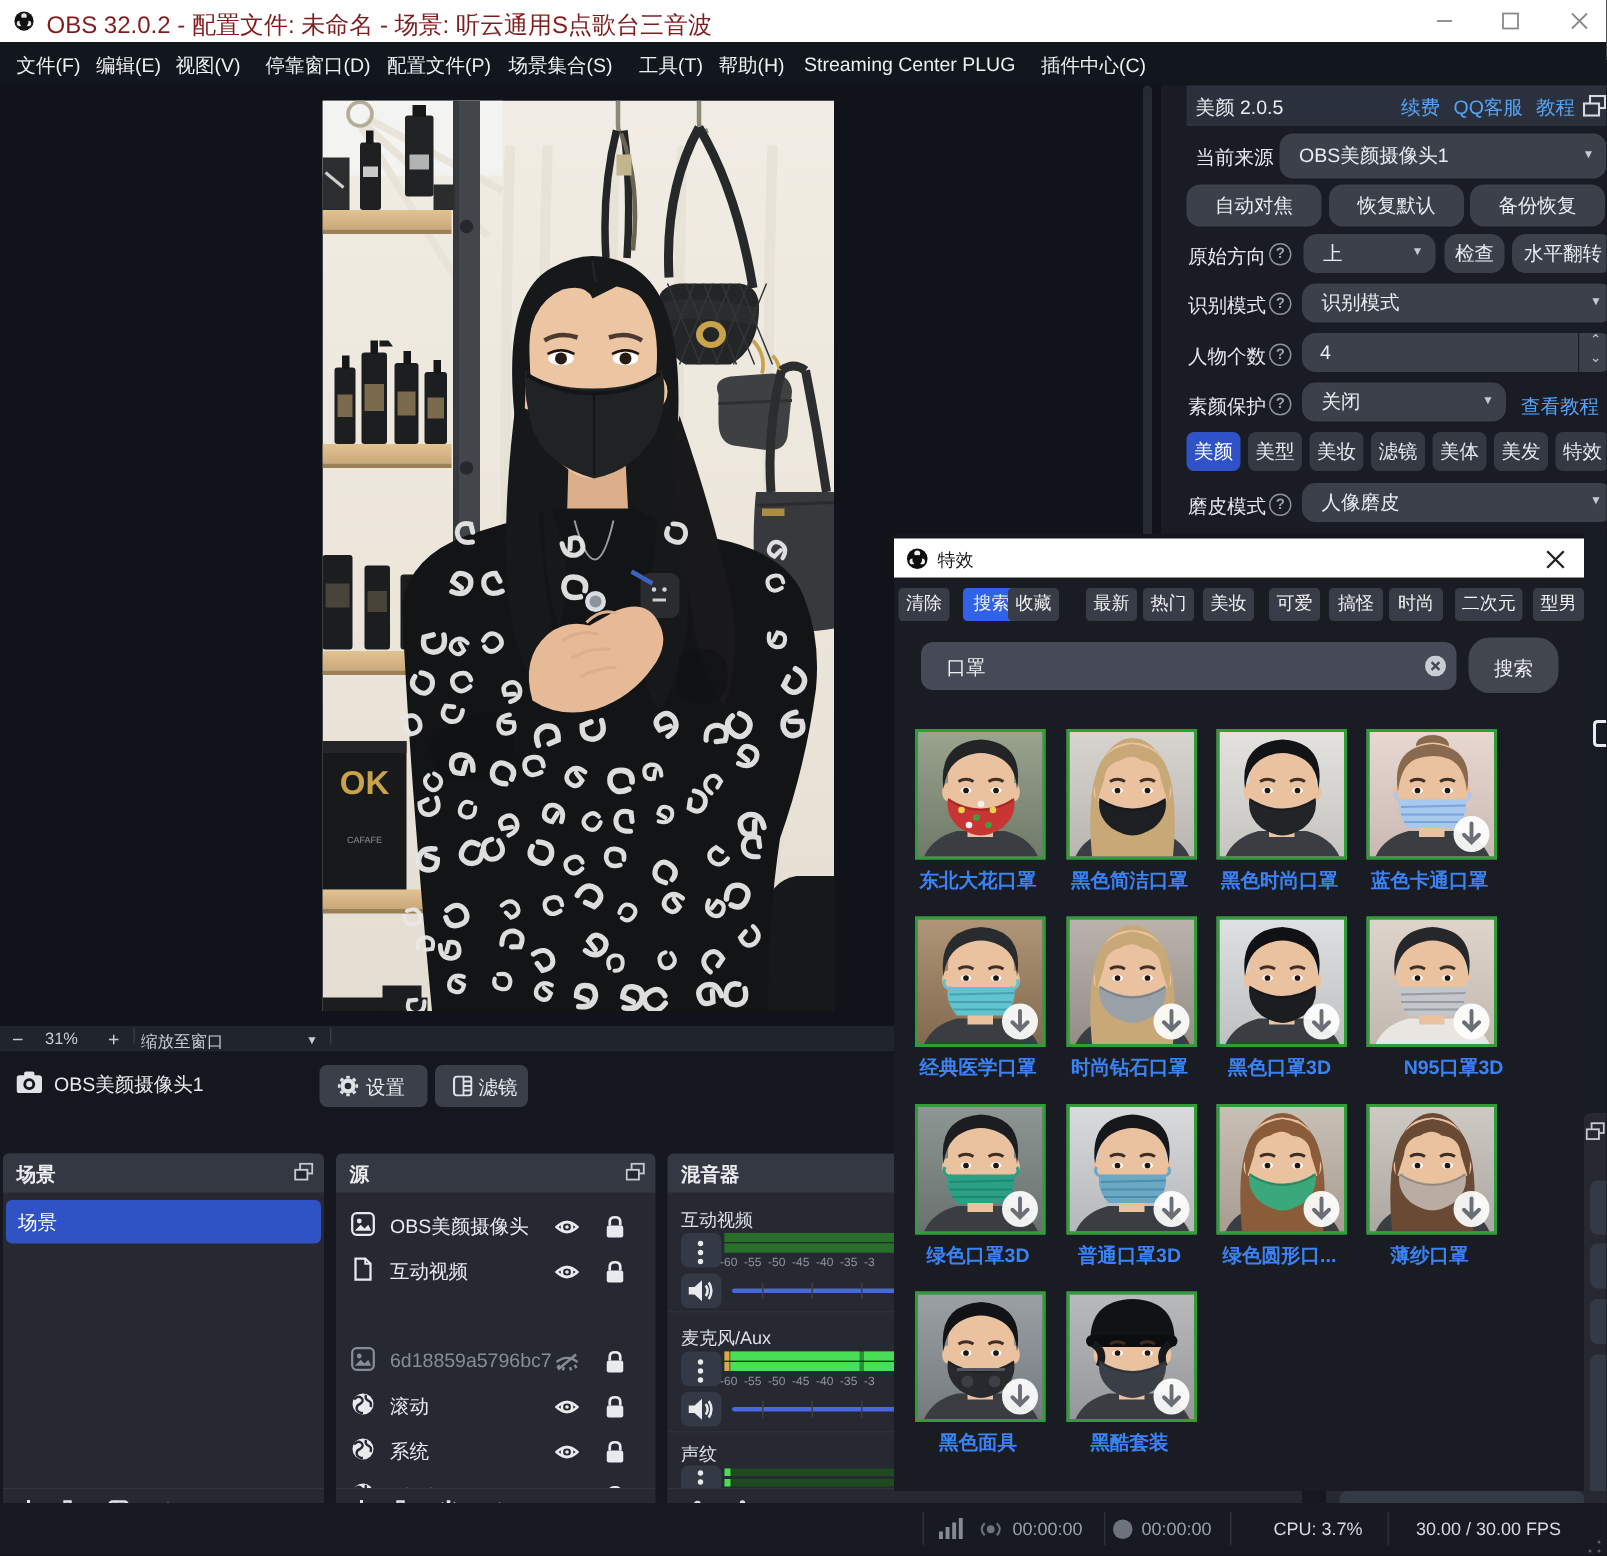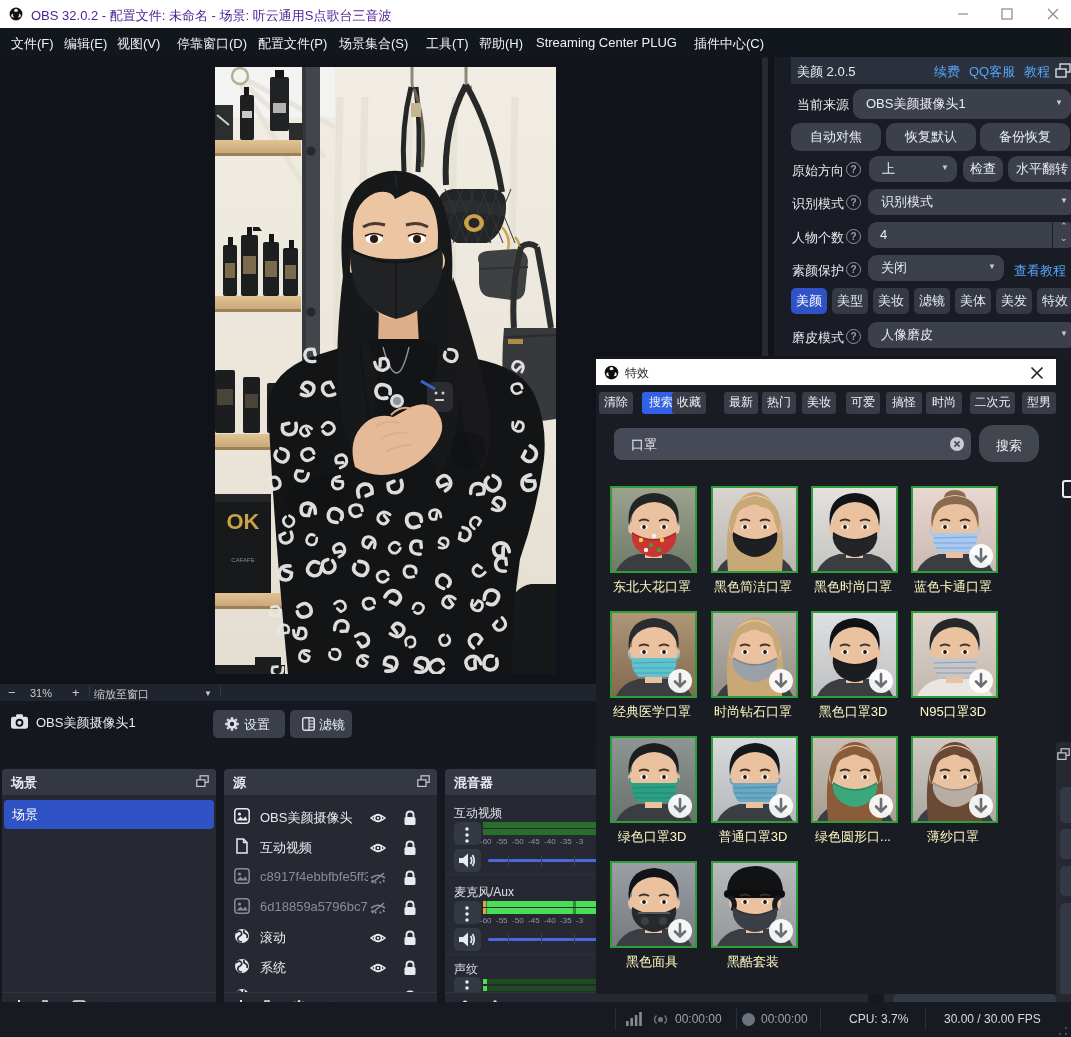--- a/index.html
+++ b/index.html
@@ -1,36 +1,36 @@
 <!DOCTYPE html>
 <html><head><meta charset="utf-8"><style>
 *{margin:0;padding:0;box-sizing:border-box;font-family:"Liberation Sans",sans-serif;}
 html,body{width:1071px;height:1037px;overflow:hidden;background:#15181e;position:relative;}
 .abs{position:absolute;}
-.titlebar{left:0;top:0;width:1071px;height:40px;background:#ffffff;color:#4c1d95;font-size:13px;}
+.titlebar{left:0;top:0;width:1071px;height:40px;background:#ffffff;color:#7f1d1d;font-size:16px;}
 .menubar{left:0;top:28px;width:1071px;height:29px;background:#12161d;color:#eef1f4;font-size:13px;}
 .menubar span{position:absolute;top:7px;}
 .preview{left:0;top:57px;width:1071px;height:627px;background:#10131a;}
 .zoombar{left:0;top:684px;width:596px;height:17px;background:#20242c;color:#c9cdd3;font-size:11px;}
 .ctxbar{left:0;top:701px;width:596px;height:41px;background:#14171e;color:#e8eaee;font-size:13px;}
 .dock{background:#262932;border-radius:4px;position:absolute;margin-top:20px;}
 .dockhead{position:absolute;left:0;top:0;right:0;height:26px;background:#343842;border-radius:4px 4px 0 0;color:#e9ebee;font-size:13px;font-weight:bold;}
 .dockfoot{position:absolute;left:0;bottom:0;right:0;height:30px;border-top:1px solid #31353f;color:#dfe2e7;background:#262932;border-radius:0 0 4px 4px;}
 .statusbar{left:0;top:1002px;width:1071px;height:34px;background:#171a21;color:#9ba1ab;font-size:12px;}
 .rightpanel{left:774px;top:57px;width:297px;height:627px;background:#191c24;}
 .rp-head{position:absolute;left:17px;top:0px;width:280px;height:27px;background:#2b313c;color:#e9ecf0;font-size:13px;}
 .lbl{position:absolute;color:#e6e9ed;font-size:13px;}
 .ctl{position:absolute;background:#3b404b;border-radius:9px;color:#e9ecf0;font-size:13px;}
 .blue{color:#56a4f8;}
 .qm{position:absolute;width:15px;height:15px;border:1px solid #8d939c;border-radius:50%;color:#9aa0a9;font-size:10px;text-align:center;line-height:14px;font-weight:bold;}
 .dialog{left:596px;top:356px;width:460px;height:638px;background:#1a1c23;}
 .dlg-title{position:absolute;left:0;top:3px;width:460px;height:26px;background:#ffffff;color:#1a1a1a;font-size:12px;}
 .dtab{position:absolute;top:36px;height:22px;background:#383c46;border-radius:3px;color:#f0f1f3;font-size:12px;text-align:center;line-height:21px;}
 .thumb{position:absolute;width:87px;height:87px;border:2px solid #2f9e38;background:#777;}
-.tlbl{position:absolute;width:100px;text-align:center;color:#fef9c3;font-size:13px;}
+.tlbl{position:absolute;width:100px;text-align:center;color:#3b82f6;font-size:13px;font-weight:bold;}
 .srcrow{position:absolute;left:0;width:100%;height:30px;color:#e8ebee;font-size:13px;}
 .eye{position:absolute;top:8px;}
 .mtxt{position:absolute;color:#dde1e6;font-size:12px;}
 .mnum{position:absolute;color:#8f959e;font-size:8px;}
 .sqbtn{position:absolute;width:27px;height:23px;background:#343a45;border-radius:5px;}
 </style></head><body>
 <div class="abs titlebar">
     <svg class="abs" style="left:9px;top:7px" width="14" height="14" viewBox="0 0 24 24">
       <circle cx="12" cy="12" r="11" fill="#111"></circle>
       <circle cx="12" cy="6.2" r="3.1" fill="#e8e8e8"></circle>
@@ -441,36 +441,20 @@
       <svg class="eye" style="left:146px" width="16" height="16" viewBox="0 0 16 16">
         <path d="M1 8 Q 8 1.5 15 8 Q 8 14.5 1 8 Z" fill="none" stroke="#e8ebee" stroke-width="1.6"></path>
         <circle cx="8" cy="8" r="3.4" fill="none" stroke="#e8ebee" stroke-width="1.6"></circle>
         <circle cx="8" cy="8" r="1.2" fill="#e8ebee"></circle>
       </svg>
       <svg class="eye" style="left:178px" width="16" height="16" viewBox="0 0 16 16">
         <rect x="2.5" y="7" width="11" height="8" rx="1.5" fill="#e8ebee"></rect>
         <path d="M4.5 7 L 4.5 4.5 Q 4.5 1.5 8 1.5 Q 11.5 1.5 11.5 4.5 L 11.5 7" fill="none" stroke="#e8ebee" stroke-width="1.8"></path>
       </svg>
     </div>
-    <div class="srcrow" style="top:93px">
-      <svg class="abs" style="left:10px;top:6px" width="16" height="16" viewBox="0 0 16 16">
-        <rect x="0.8" y="0.8" width="14.4" height="14.4" rx="3" fill="none" stroke="#878d96" stroke-width="1.5"></rect>
-        <circle cx="5.5" cy="6" r="1.6" fill="#878d96"></circle>
-        <path d="M2.5 12.5 L 6.5 8.5 L 9 11 L 11.5 8.5 L 13.5 12.5 Z" fill="#878d96"></path>
-      </svg>
-      <span class="abs" style="left:36px;top:7px;color:#878d96;max-width:108px;overflow:hidden;white-space:nowrap">c8917f4ebbfbfe5ff3</span>
-      <svg class="eye" style="left:146px" width="16" height="16" viewBox="0 0 16 16">
-        <path d="M1 8 Q 8 2.5 15 8 M3 10 L 1.6 12 M6 11.4 L 5.2 13.6 M10 11.4 L 10.8 13.6 M13 10 L 14.4 12" fill="none" stroke="#878d96" stroke-width="1.6"></path>
-        <path d="M2 13 L 14 3" stroke="#878d96" stroke-width="1.6"></path>
-      </svg>
-      <svg class="eye" style="left:178px" width="16" height="16" viewBox="0 0 16 16">
-        <rect x="2.5" y="7" width="11" height="8" rx="1.5" fill="#e8ebee"></rect>
-        <path d="M4.5 7 L 4.5 4.5 Q 4.5 1.5 8 1.5 Q 11.5 1.5 11.5 4.5 L 11.5 7" fill="none" stroke="#e8ebee" stroke-width="1.8"></path>
-      </svg>
-    </div>
     <div class="srcrow" style="top:123px">
       <svg class="abs" style="left:10px;top:6px" width="16" height="16" viewBox="0 0 16 16">
         <rect x="0.8" y="0.8" width="14.4" height="14.4" rx="3" fill="none" stroke="#878d96" stroke-width="1.5"></rect>
         <circle cx="5.5" cy="6" r="1.6" fill="#878d96"></circle>
         <path d="M2.5 12.5 L 6.5 8.5 L 9 11 L 11.5 8.5 L 13.5 12.5 Z" fill="#878d96"></path>
       </svg>
       <span class="abs" style="left:36px;top:7px;color:#878d96;max-width:108px;overflow:hidden;white-space:nowrap">6d18859a5796bc75</span>
       <svg class="eye" style="left:146px" width="16" height="16" viewBox="0 0 16 16">
         <path d="M1 8 Q 8 2.5 15 8 M3 10 L 1.6 12 M6 11.4 L 5.2 13.6 M10 11.4 L 10.8 13.6 M13 10 L 14.4 12" fill="none" stroke="#878d96" stroke-width="1.6"></path>
         <path d="M2 13 L 14 3" stroke="#878d96" stroke-width="1.6"></path>
@@ -927,21 +911,21 @@
         <ellipse cx="32" cy="39" rx="3.6" ry="2.2" fill="#fff"></ellipse>
         <ellipse cx="52" cy="39" rx="3.6" ry="2.2" fill="#fff"></ellipse>
         <circle cx="32" cy="39" r="1.9" fill="#20150f"></circle>
         <circle cx="52" cy="39" r="1.9" fill="#20150f"></circle>
         <path d="M20 45 L 64 45 Q 66 55 58 64 L 26 64 Q 18 55 20 45 Z" fill="#c3c6ca"></path>
         <path d="M21 50 L 64 49 M21 55 L 63 55 M23 60 L 61 60" stroke="#989ca0" stroke-width="1.2" fill="none"></path>
         <path d="M20 46 Q 16 44 18 40 M64 46 Q 68 44 66 40" stroke="#c3c6ca" stroke-width="2" fill="none"></path>
         <circle cx="68" cy="68" r="12" fill="#ffffff" opacity="0.92"></circle>
         <path d="M68 61 L 68 73 M63 68.5 L 68 73.5 L 73 68.5" stroke="#6a6f76" stroke-width="2.6" fill="none" stroke-linecap="round"></path>
       </svg></div>
-    <div class="tlbl" style="left:307px;top:347px">N95口罩3D</div>
+    <div class="tlbl" style="left:323px;top:347px">N95口罩3D</div>
     <div class="thumb" style="left:14px;top:380px"><svg width="83" height="83" viewBox="0 0 83 83">
         <defs>
           <linearGradient id="tb14_380" x1="0" y1="0" x2="0" y2="1">
             <stop offset="0" stop-color="#8e9694"></stop>
             <stop offset="1" stop-color="#6a7270"></stop>
           </linearGradient>
         </defs>
         <rect width="83" height="83" fill="url(#tb14_380)"></rect>
         <path d="M4 83 Q 10 70 26 66 L 58 66 Q 74 70 80 83 Z" fill="#3a3d42"></path>
         <rect x="33" y="56" width="17" height="14" fill="#eac2a0"></rect>

